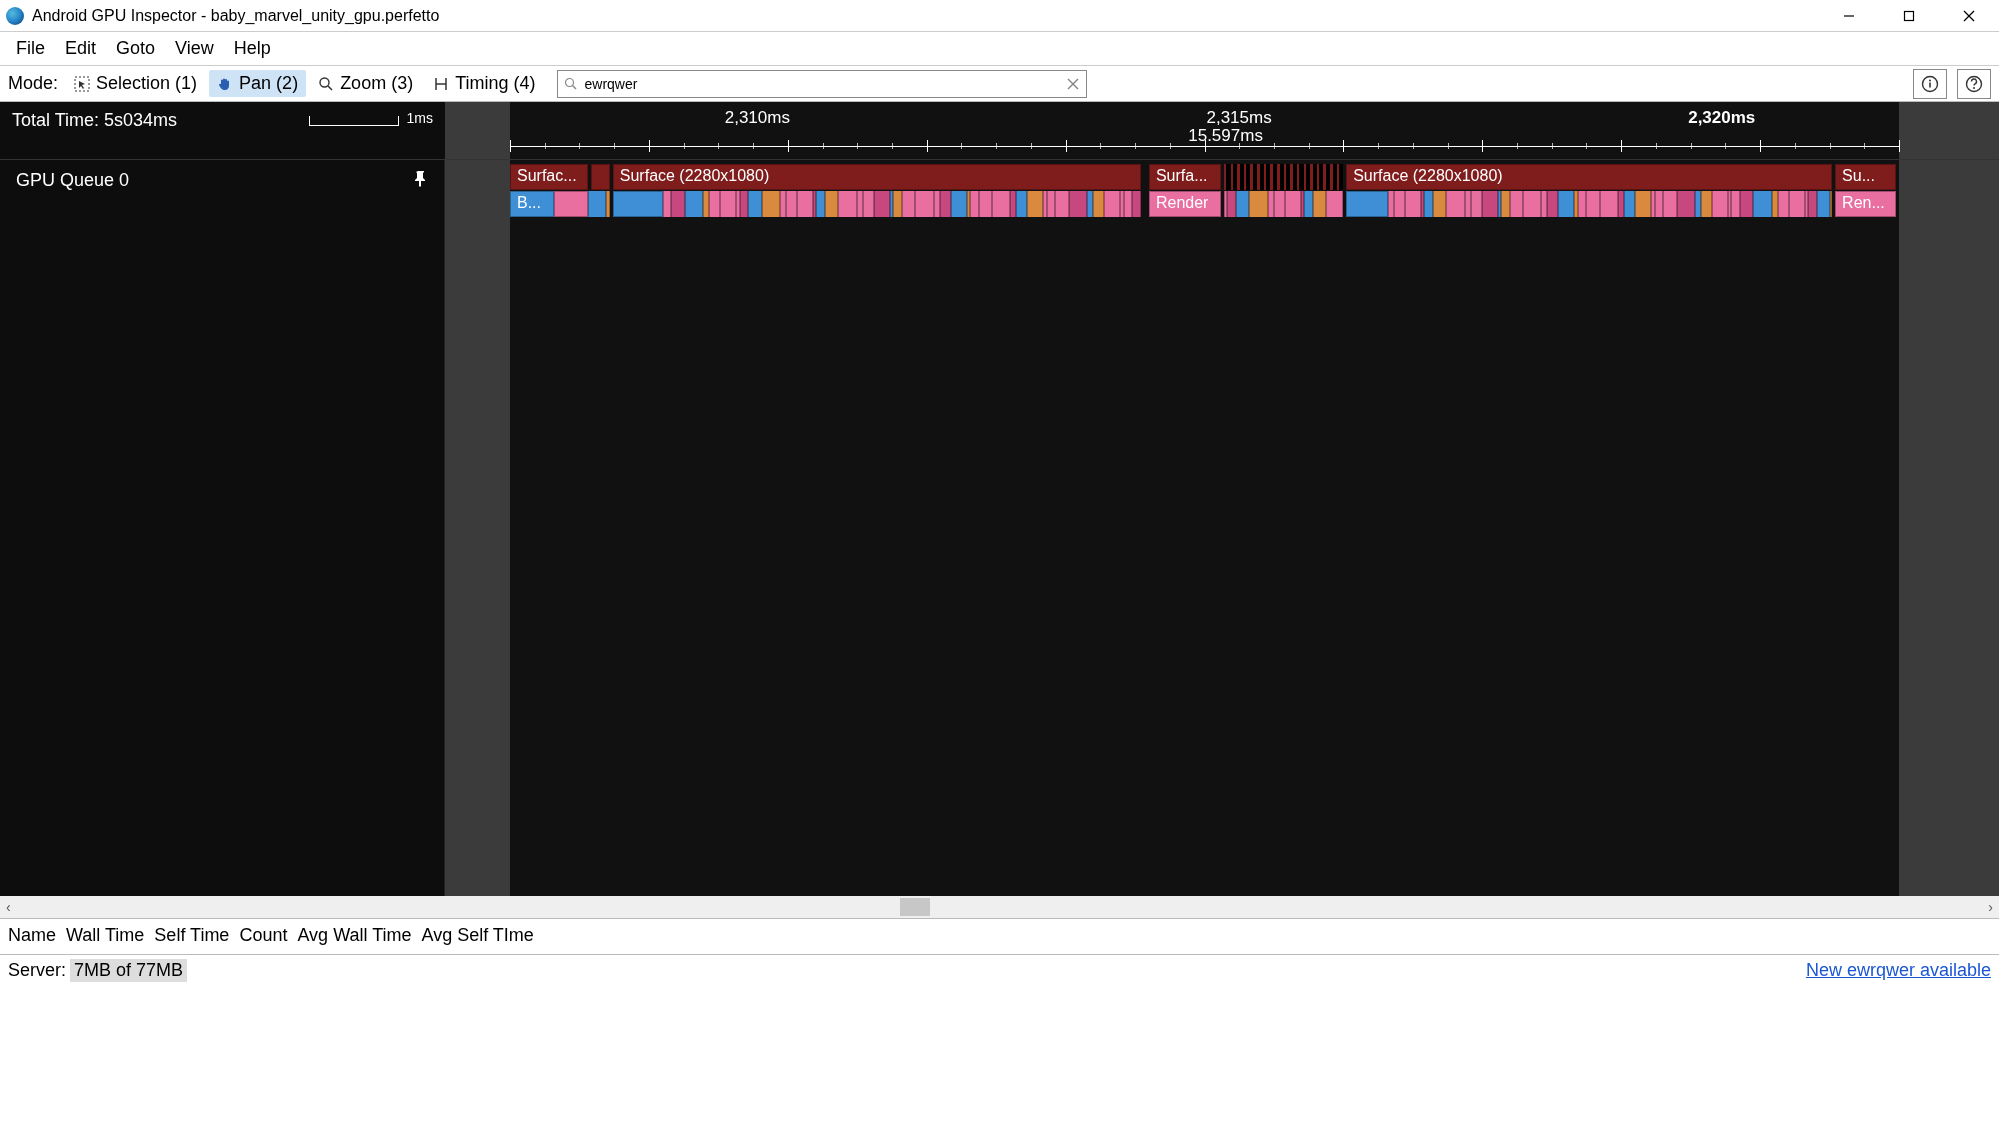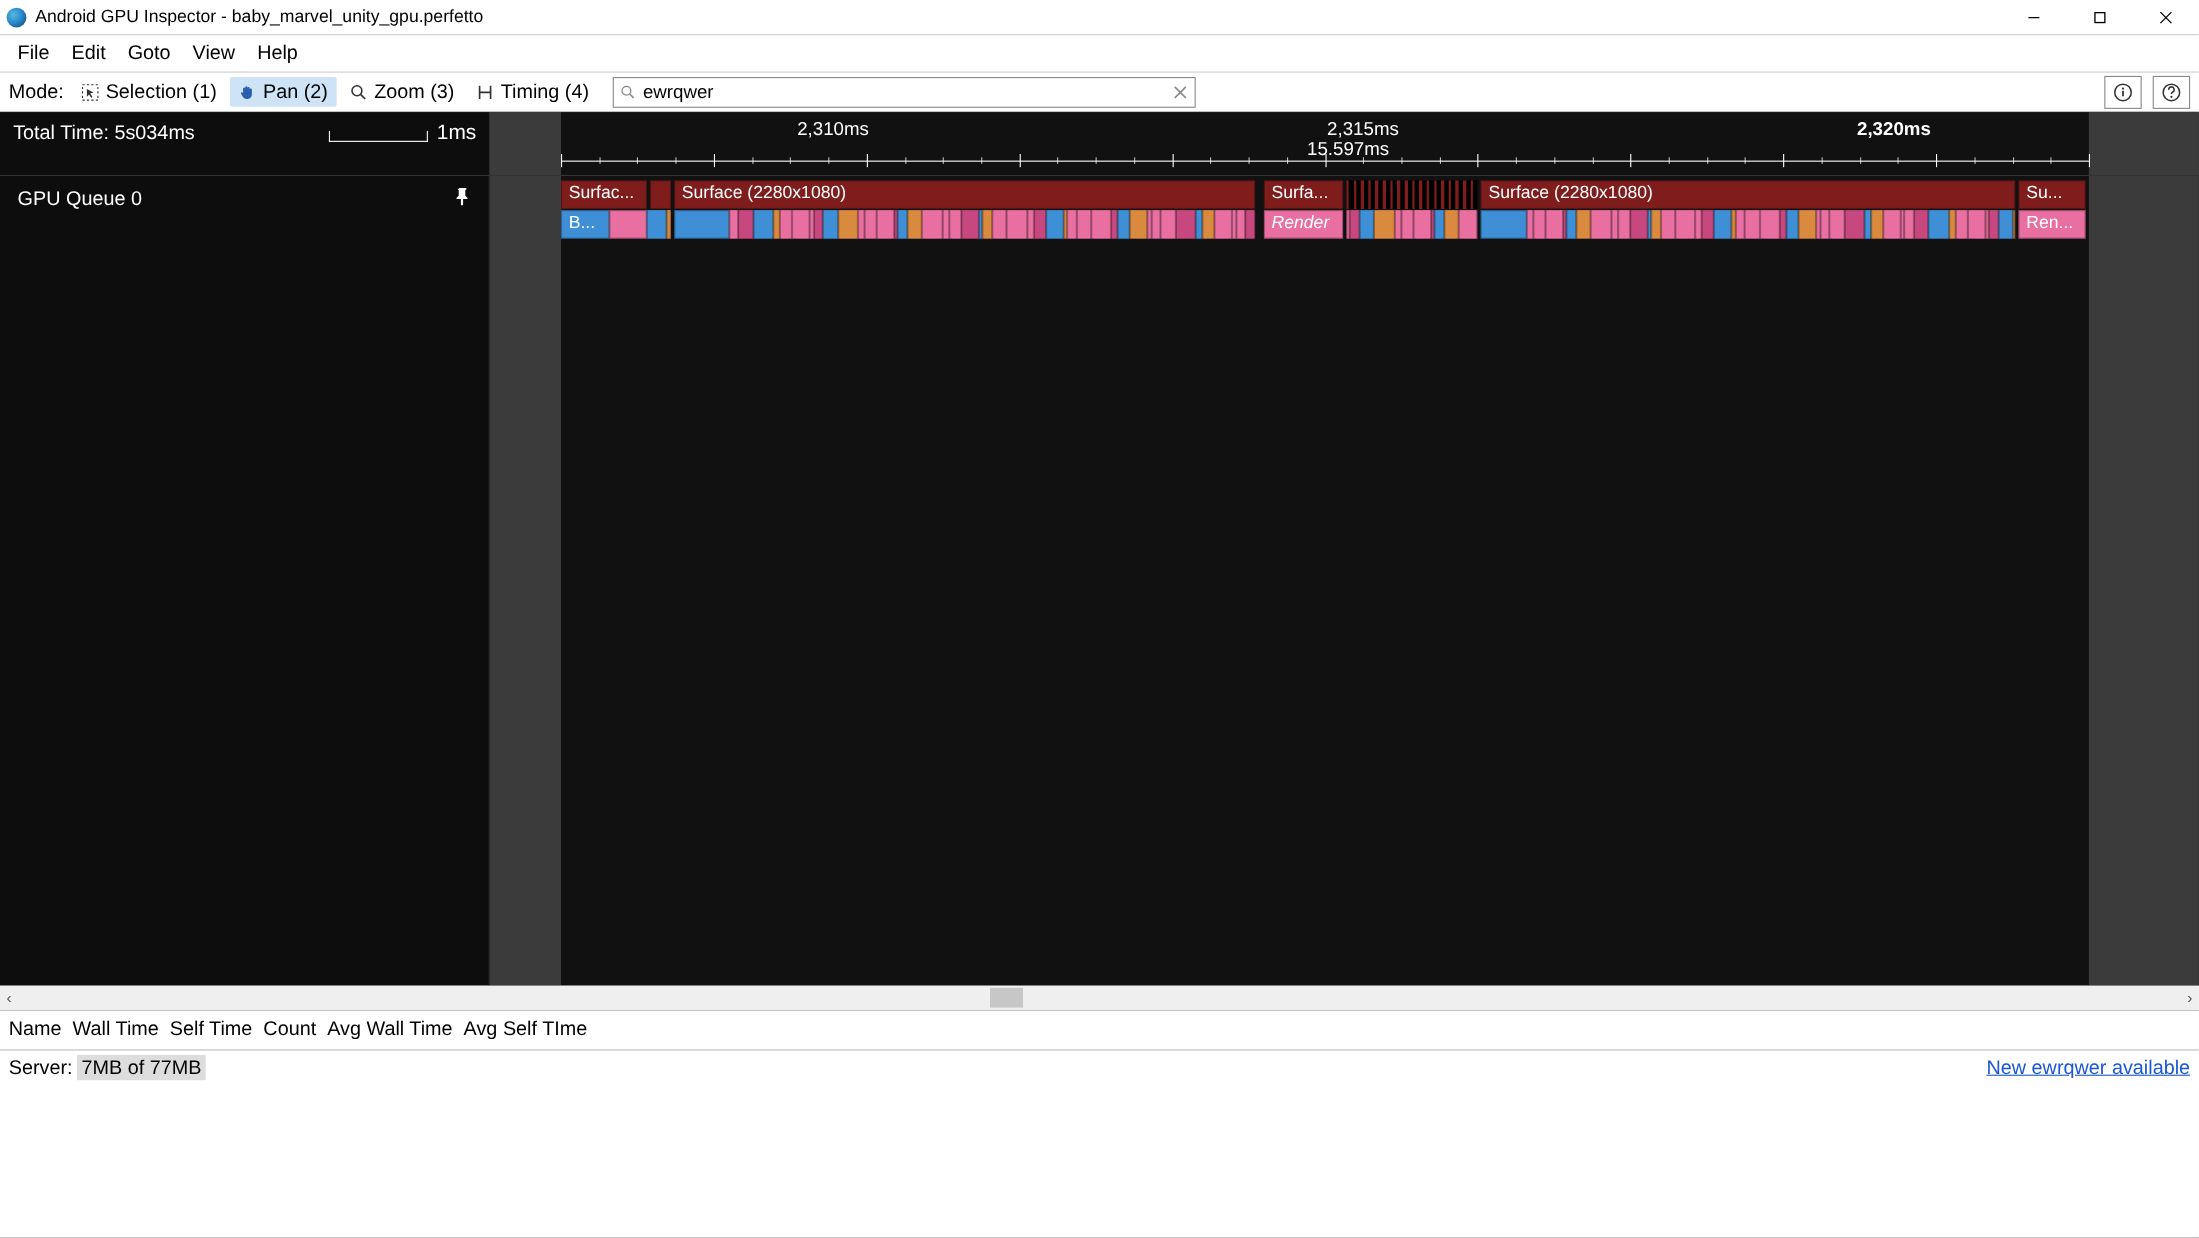--- a/index.html
+++ b/index.html
@@ -18,30 +18,30 @@
 .menubar .menu-item { padding: 4px 10px; cursor: default; }
 
 
 .toolbar { height: 36px; display: flex; align-items: center; padding: 0 8px; font-size: 18px; border-bottom: 1px solid #bbb; gap: 4px; }
 .toolbar .label { margin-right: 4px; }
 .toolbar .mode-btn { display: flex; align-items: center; padding: 3px 8px; gap: 6px; border-radius: 2px; }
 .toolbar .mode-btn.active { background: #cfe3f7; }
 .toolbar .mode-btn .mode-icon { width: 16px; height: 16px; }
 .toolbar .search-box { margin-left: 10px; display: flex; align-items: center; border: 1px solid #888; height: 28px; width: 530px; padding: 0 6px; background: #fff; }
 .toolbar .search-box .search-icon { width: 14px; height: 14px; margin-right: 6px; opacity: .7; }
-.toolbar .search-box input { flex: 1; border: none; outline: none; font-size: 17px; }
+.toolbar .search-box input { flex: 1; border: none; outline: none; font-size: 14px; }
 .toolbar .search-box .clear-icon { width: 14px; height: 14px; opacity: .7; cursor: pointer; }
 .toolbar .spacer { flex: 1; }
 .toolbar .info-btn { width: 34px; height: 30px; border: 1px solid #888; display: flex; align-items: center; justify-content: center; margin-left: 6px; }
 
 
 .timeline-wrap { position: relative; background: #111; color: #fff; height: 794px; }
 .timeline-header { height: 58px; display: flex; }
 .th-left { width: 445px; padding: 8px 12px; font-size: 18px; border-bottom: 1px solid #333; background: #0d0d0d; display:flex; align-items:flex-start; justify-content:space-between;}
-.th-left .scale { font-size: 19px; display:flex; align-items:center; gap:8px;}
+.th-left .scale { font-size: 14px; display:flex; align-items:center; gap:8px;}
 .th-left .scale .bar { width:90px; height:10px; border-left:1px solid #fff; border-right:1px solid #fff; border-bottom:1px solid #fff; position:relative; top:3px;}
 .th-right { flex: 1; position: relative; border-bottom: 1px solid #333; background: #3b3b3b; }
 .th-right .dimmed-left { position:absolute; left:0; top:0; bottom:0; width:65px; background:#3b3b3b; }
 .th-right .active-region { position:absolute; left:65px; right:100px; top:0; bottom:0; background:#111; }
 .th-right .dimmed-right { position:absolute; right:0; top:0; bottom:0; width:100px; background:#3b3b3b; }
 .th-right .time-label { position:absolute; top:6px; font-size:17px; color:#fff; }
 .th-right .ruler { position:absolute; left:65px; right:100px; top:30px; height:26px; }
 .th-right .ruler .baseline { position:absolute; left:0; right:0; top:14px; height:1px; background:#fff; }
 .th-right .ruler .tick { position:absolute; top:8px; width:1px; height:12px; background:#fff; }
 .th-right .ruler .tick.minor { height:6px; top:11px; opacity:.7;}
@@ -287,21 +287,21 @@
             <div class="slice c-surface" style="left: 57.6111%; width: 0.18%; padding: 0px; border: none;"></div>
             <div class="slice c-surface" style="left: 58.0889%; width: 0.18%; padding: 0px; border: none;"></div>
             <div class="slice c-surface" style="left: 58.5667%; width: 0.18%; padding: 0px; border: none;"></div>
             <div class="slice c-surface" style="left: 59.0444%; width: 0.18%; padding: 0px; border: none;"></div>
             <div class="slice c-surface" style="left: 59.5222%; width: 0.18%; padding: 0px; border: none;"></div>
           </div>
         <div class="slice-row" id="row-render">
             <div class="slice c-blue" style="left: 0%; width: 3.2%;">B...</div>
             <div class="slice c-pink" style="left: 3.2%; width: 2.4%;"></div>
             <div class="slice c-blue" style="left: 7.4%; width: 3.6%;"></div>
-            <div class="slice c-render" style="left: 46%; width: 5.2%; font-style: italic;">Render</div>
+            <div class="slice c-render" style="left: 46%; width: 5.2%;">Render</div>
             <div class="slice c-blue" style="left: 60.2%; width: 3%;"></div>
             <div class="slice c-render" style="left: 95.4%; width: 4.4%;">Ren...</div>
             <div class="slice c-blue" style="left: 5.6%; width: 1.33%; padding: 0px; border-width: 0px 1px;"></div>
             <div class="slice c-orange" style="left: 6.93%; width: 0.27%; padding: 0px; border-width: 0px 1px;"></div>
             <div class="slice c-pink" style="left: 11%; width: 0.61%; padding: 0px; border-width: 0px 1px;"></div>
             <div class="slice c-dpink" style="left: 11.61%; width: 0.97%; padding: 0px; border-width: 0px 1px;"></div>
             <div class="slice c-blue" style="left: 12.58%; width: 1.33%; padding: 0px; border-width: 0px 1px;"></div>
             <div class="slice c-orange" style="left: 13.91%; width: 0.43%; padding: 0px; border-width: 0px 1px;"></div>
             <div class="slice c-pink" style="left: 14.34%; width: 0.79%; padding: 0px; border-width: 0px 1px;"></div>
             <div class="slice c-pink" style="left: 15.13%; width: 1.15%; padding: 0px; border-width: 0px 1px;"></div>

